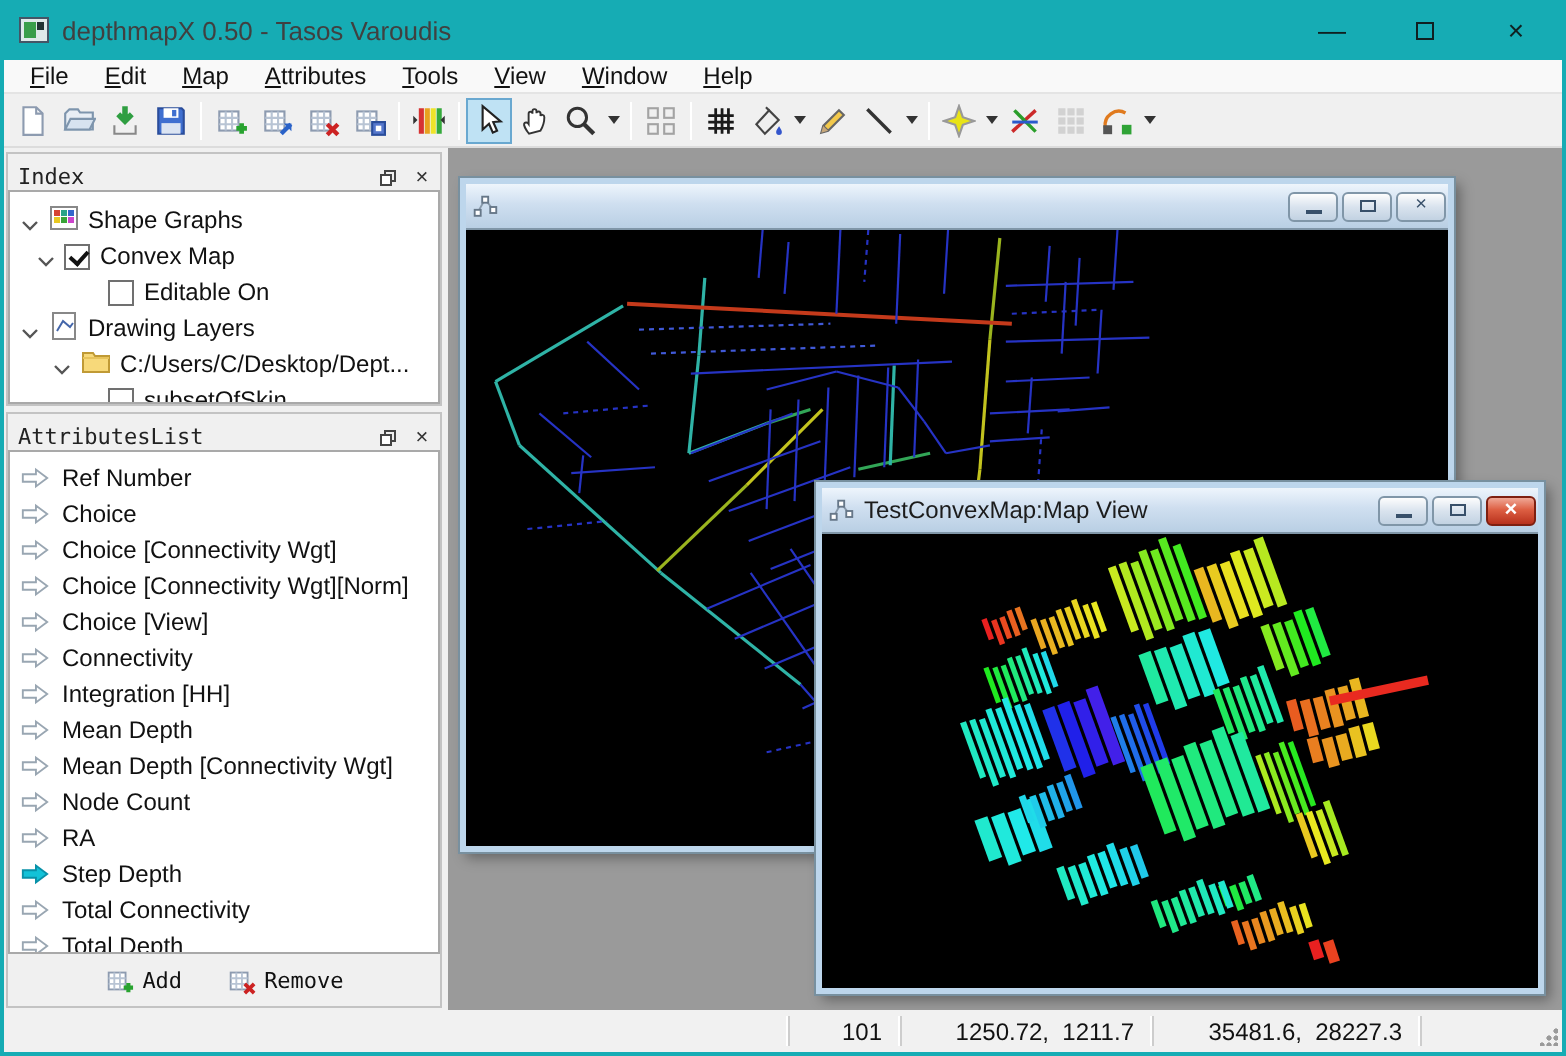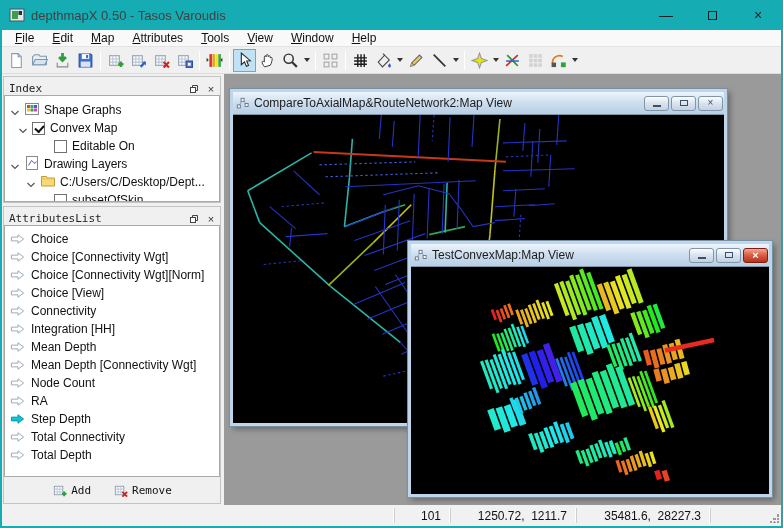--- a/index.html
+++ b/index.html
@@ -427,20 +427,26 @@
                 </svg>
               </span>
             <span class="phb">×</span>
           </span>
         </div>
         <div class="panel-body attr-list" id="attr-list">
             <div class="arow">
               <span class="aicon"><svg viewBox="0 0 16 12">
                   <path d="M1.5 4h7V1.5L14.5 6l-6 4.5V8h-7z" fill="#fff" stroke="#99a6b2"></path>
                 </svg></span>
+              <span>Ref Number</span>
+            </div>
+            <div class="arow">
+              <span class="aicon"><svg viewBox="0 0 16 12">
+                  <path d="M1.5 4h7V1.5L14.5 6l-6 4.5V8h-7z" fill="#fff" stroke="#99a6b2"></path>
+                </svg></span>
               <span>Choice</span>
             </div>
             <div class="arow">
               <span class="aicon"><svg viewBox="0 0 16 12">
                   <path d="M1.5 4h7V1.5L14.5 6l-6 4.5V8h-7z" fill="#fff" stroke="#99a6b2"></path>
                 </svg></span>
               <span>Choice [Connectivity Wgt]</span>
             </div>
             <div class="arow">
               <span class="aicon"><svg viewBox="0 0 16 12">
@@ -533,21 +539,20 @@
     <div class="mdi">
 
       <div class="child" style="left:6px; top:15px; width:497px; height:337px; z-index:1;">
         <div class="ctitle">
           <span class="cico"><svg viewBox="0 0 16 16">
                 <path d="M4 11L8 4l4.5 5.5" fill="none" stroke="#8899aa"></path>
                 <rect x="2.5" y="9.5" width="3.2" height="3.2" fill="#fff" stroke="#667788"></rect>
                 <rect x="6.5" y="2.5" width="3.2" height="3.2" fill="#fff" stroke="#667788"></rect>
                 <rect x="10.8" y="8" width="3.2" height="3.2" fill="#fff" stroke="#667788"></rect>
               </svg></span>
-          <span class="ctext">CompareToAxialMap&amp;RouteNetwork2:Map View</span>
           <span class="cbtns">
             <span class="cbtn">
                 <span class="mline"></span>
               </span>
             <span class="cbtn">
                 <span class="mbox"></span>
               </span>
             <span class="cbtn">×</span>
           </span>
         </div>

